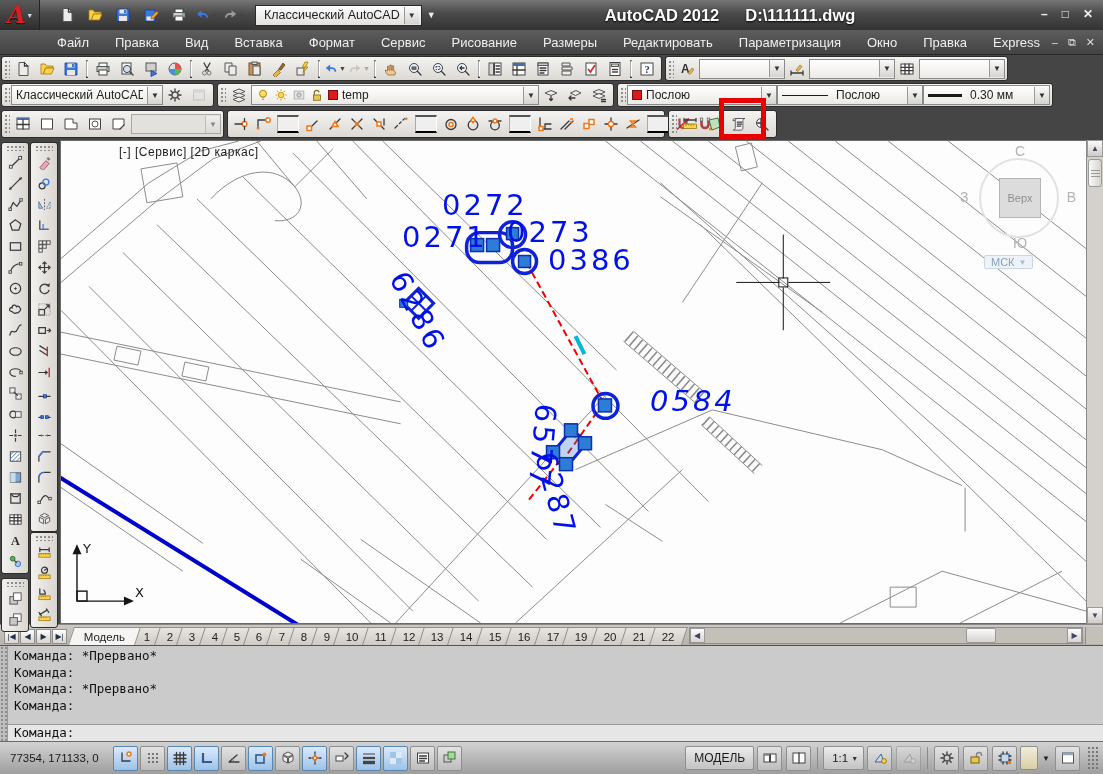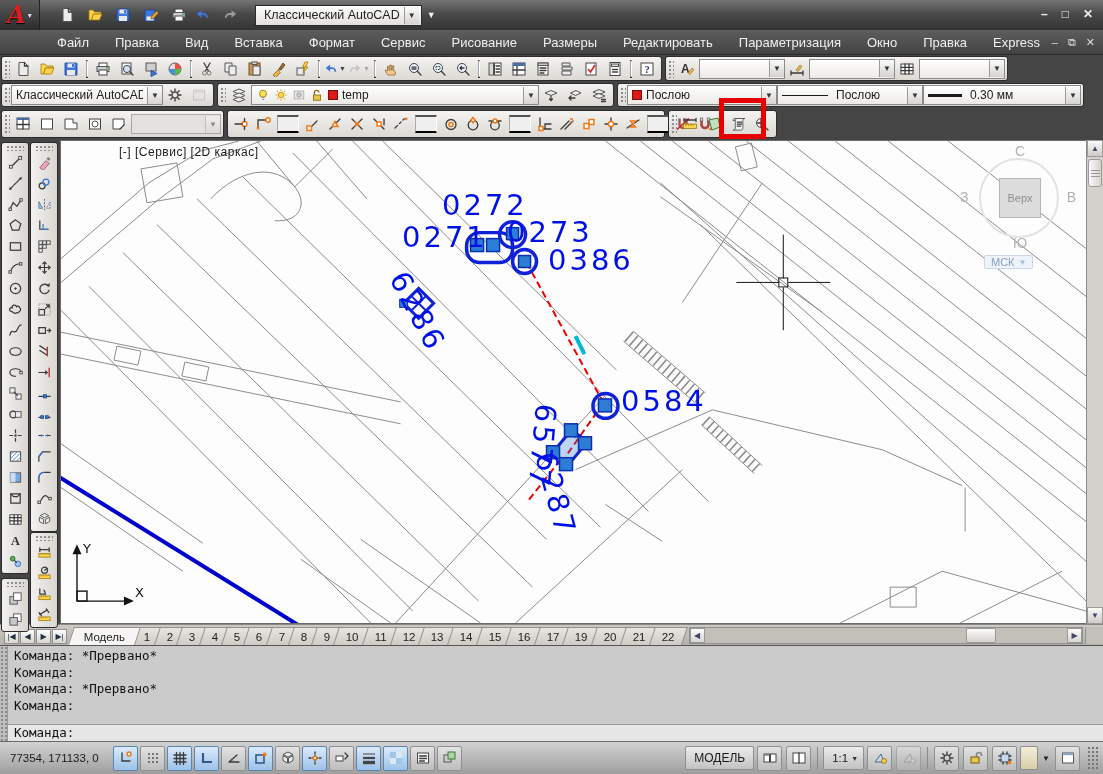--- a/index.html
+++ b/index.html
@@ -190,20 +190,23 @@
       </div>
     <div class="ws-combo">
       <span><svg class="ti" viewBox="0 0 16 16">
             <circle cx="8" cy="8" r="3" fill="none" stroke="#555" stroke-width="1.5"></circle>
             <path class="k" d="M8 2v2.2M8 11.8V14M2 8h2.2M11.8 8H14M3.8 3.8l1.6 1.6M10.6 10.6l1.6 1.6M12.2 3.8l-1.6 1.6M5.4 10.6l-1.6 1.6"></path>
           </svg></span>
       <span class="txt">Классический AutoCAD</span>
       <span class="chev">▼</span>
     </div>
     <span class="qat-menu">▼</span>
+    <div class="title-text">
+      <span>AutoCAD 2012</span><span class="gap"></span><span>D:\111111.dwg</span>
+    </div>
     <div class="winctl">
       <span>–</span>
       <span>□</span>
       <span>✕</span>
     </div>
   </div>
 
   <div class="menubar">
     <span style="display:flex">
 
@@ -533,21 +536,21 @@
       <div class="combo" style="width:150px">
         <span class="sw-red"></span>
         <span class="cval">Послою</span>
           <span class="chev">▼</span>
       </div>
       <div class="combo" style="width:146px">
         <span class="lt-sample"></span>
         <span class="cval">Послою</span>
           <span class="chev">▼</span>
       </div>
-      <div class="combo" style="width:158px">
+      <div class="combo" style="width:127px">
         <span class="lw-sample"></span>
         <span class="cval">0.30 мм</span>
           <span class="chev">▼</span>
       </div>
     </div>
   </div>
 
   <div class="trow trow3">
     <div class="tstrip" style="height:28px">
       <span class="grip"></span>
@@ -1146,21 +1149,21 @@
 
       <div class="vp-label">[-] [Сервис] [2D каркас]</div>
 
       <div>
 
       <div class="cadlabel" style="left: 381px; top: 50px;">0272</div>
           <div class="cadlabel" style="left: 341px; top: 82px;">0271</div>
           <div class="cadlabel" style="left: 446px; top: 77px;">0273</div>
           <div class="cadlabel" style="left: 487px; top: 105px;">0386</div>
           <div class="cadlabel" style="left: 349px; top: 126px; transform: rotate(62deg);">6286</div>
-          <div class="cadlabel" style="left: 560px; top: 246px;">0584</div>
+          <div class="cadlabel" style="left: 589px; top: 246px; font-style: italic;">0584</div>
           <div class="cadlabel" style="left: 499px; top: 264px; transform: rotate(95deg);">6577</div>
           <div class="cadlabel" style="left: 497px; top: 308px; transform: rotate(75deg);">6287</div>
         </div>
 
       <span class="ucs-y" style="left:22px;top:400px">Y</span>
       <span class="ucs-x" style="left:74px;top:444px">X</span>
 
       <div class="viewcube">
         <div class="vc-n">С</div>
         <div class="vc-ring"></div>

